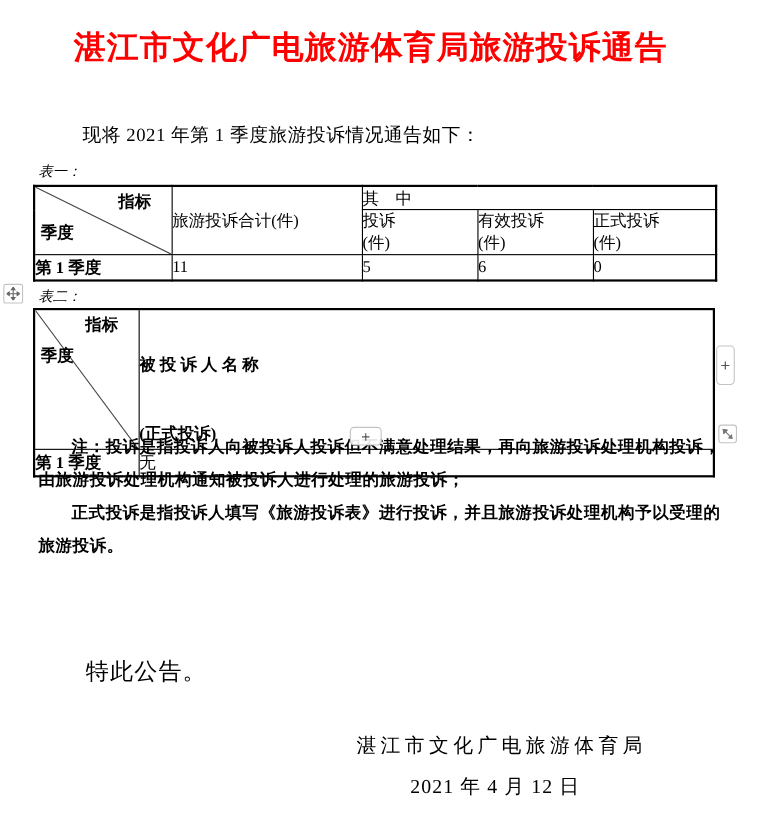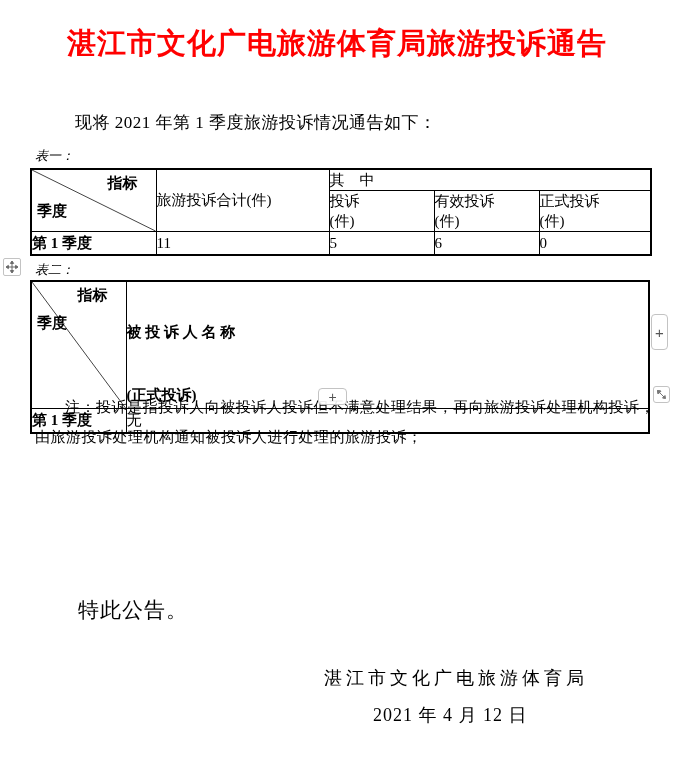--- a/index.html
+++ b/index.html
@@ -27,21 +27,21 @@
   .t2 tr.r1 td{height:85px;}
   .t2 tr.r2 td{height:23px;}
   td.diag{position:relative;}
   td.diag svg.dline{position:absolute;left:0;top:0;width:100%;height:100%;}
   .diag .lab-top{position:absolute;top:4px;right:18px;font-weight:bold;font-size:15px;}
   .diag .lab-bot{position:absolute;left:5px;top:32px;font-weight:bold;font-size:15px;}
   .twoLine div{line-height:20px;}
   .t2 .colhead div{line-height:26px;font-weight:bold;margin-top:37px;}
   .qtr{font-weight:bold;}
 
-  .notes{position:absolute;left:35px;top:392px;width:620px;}
+  .notes{position:absolute;left:35px;top:392px;width:620px;font-weight:bold;}
   .notes p{margin:0;font-size:15px;line-height:30px;text-align:justify;
            text-indent:2em;letter-spacing:.5px;}
 
   .closing{position:absolute;left:78px;top:596px;margin:0;font-size:21px;letter-spacing:1px;}
   .signature{position:absolute;left:324px;top:666px;margin:0;font-size:18px;letter-spacing:4px;}
   .date{position:absolute;left:373px;top:703px;margin:0;font-size:18px;letter-spacing:1px;}
 
   .ctrl{position:absolute;box-sizing:border-box;background:rgba(255,255,255,.9);
         border:1px solid #c3c3c3;border-radius:4px;padding:0;margin:0;
         display:flex;align-items:center;justify-content:center;cursor:pointer;
@@ -147,20 +147,21 @@
     </tr>
   </tbody>
     </table>
 
   <button class="ctrl plus-v">
     <span>+</span>
   </button>
 
   <div class="notes">
     <p>注：投诉是指投诉人向被投诉人投诉但不满意处理结果，再向旅游投诉处理机构投诉，由旅游投诉处理机构通知被投诉人进行处理的旅游投诉；</p>
+    <p>正式投诉是指投诉人填写《旅游投诉表》进行投诉，并且旅游投诉处理机构予以受理的旅游投诉。</p>
   </div>
 
   <button class="ctrl plus-h">
     <span>+</span>
   </button>
 
   <button class="ctrl resize-handle">
     <svg width="11" height="11" viewBox="0 0 11 11">
       <g stroke="#777" stroke-width="1" fill="#777">
         <line x1="3" y1="3" x2="8" y2="8"></line>

